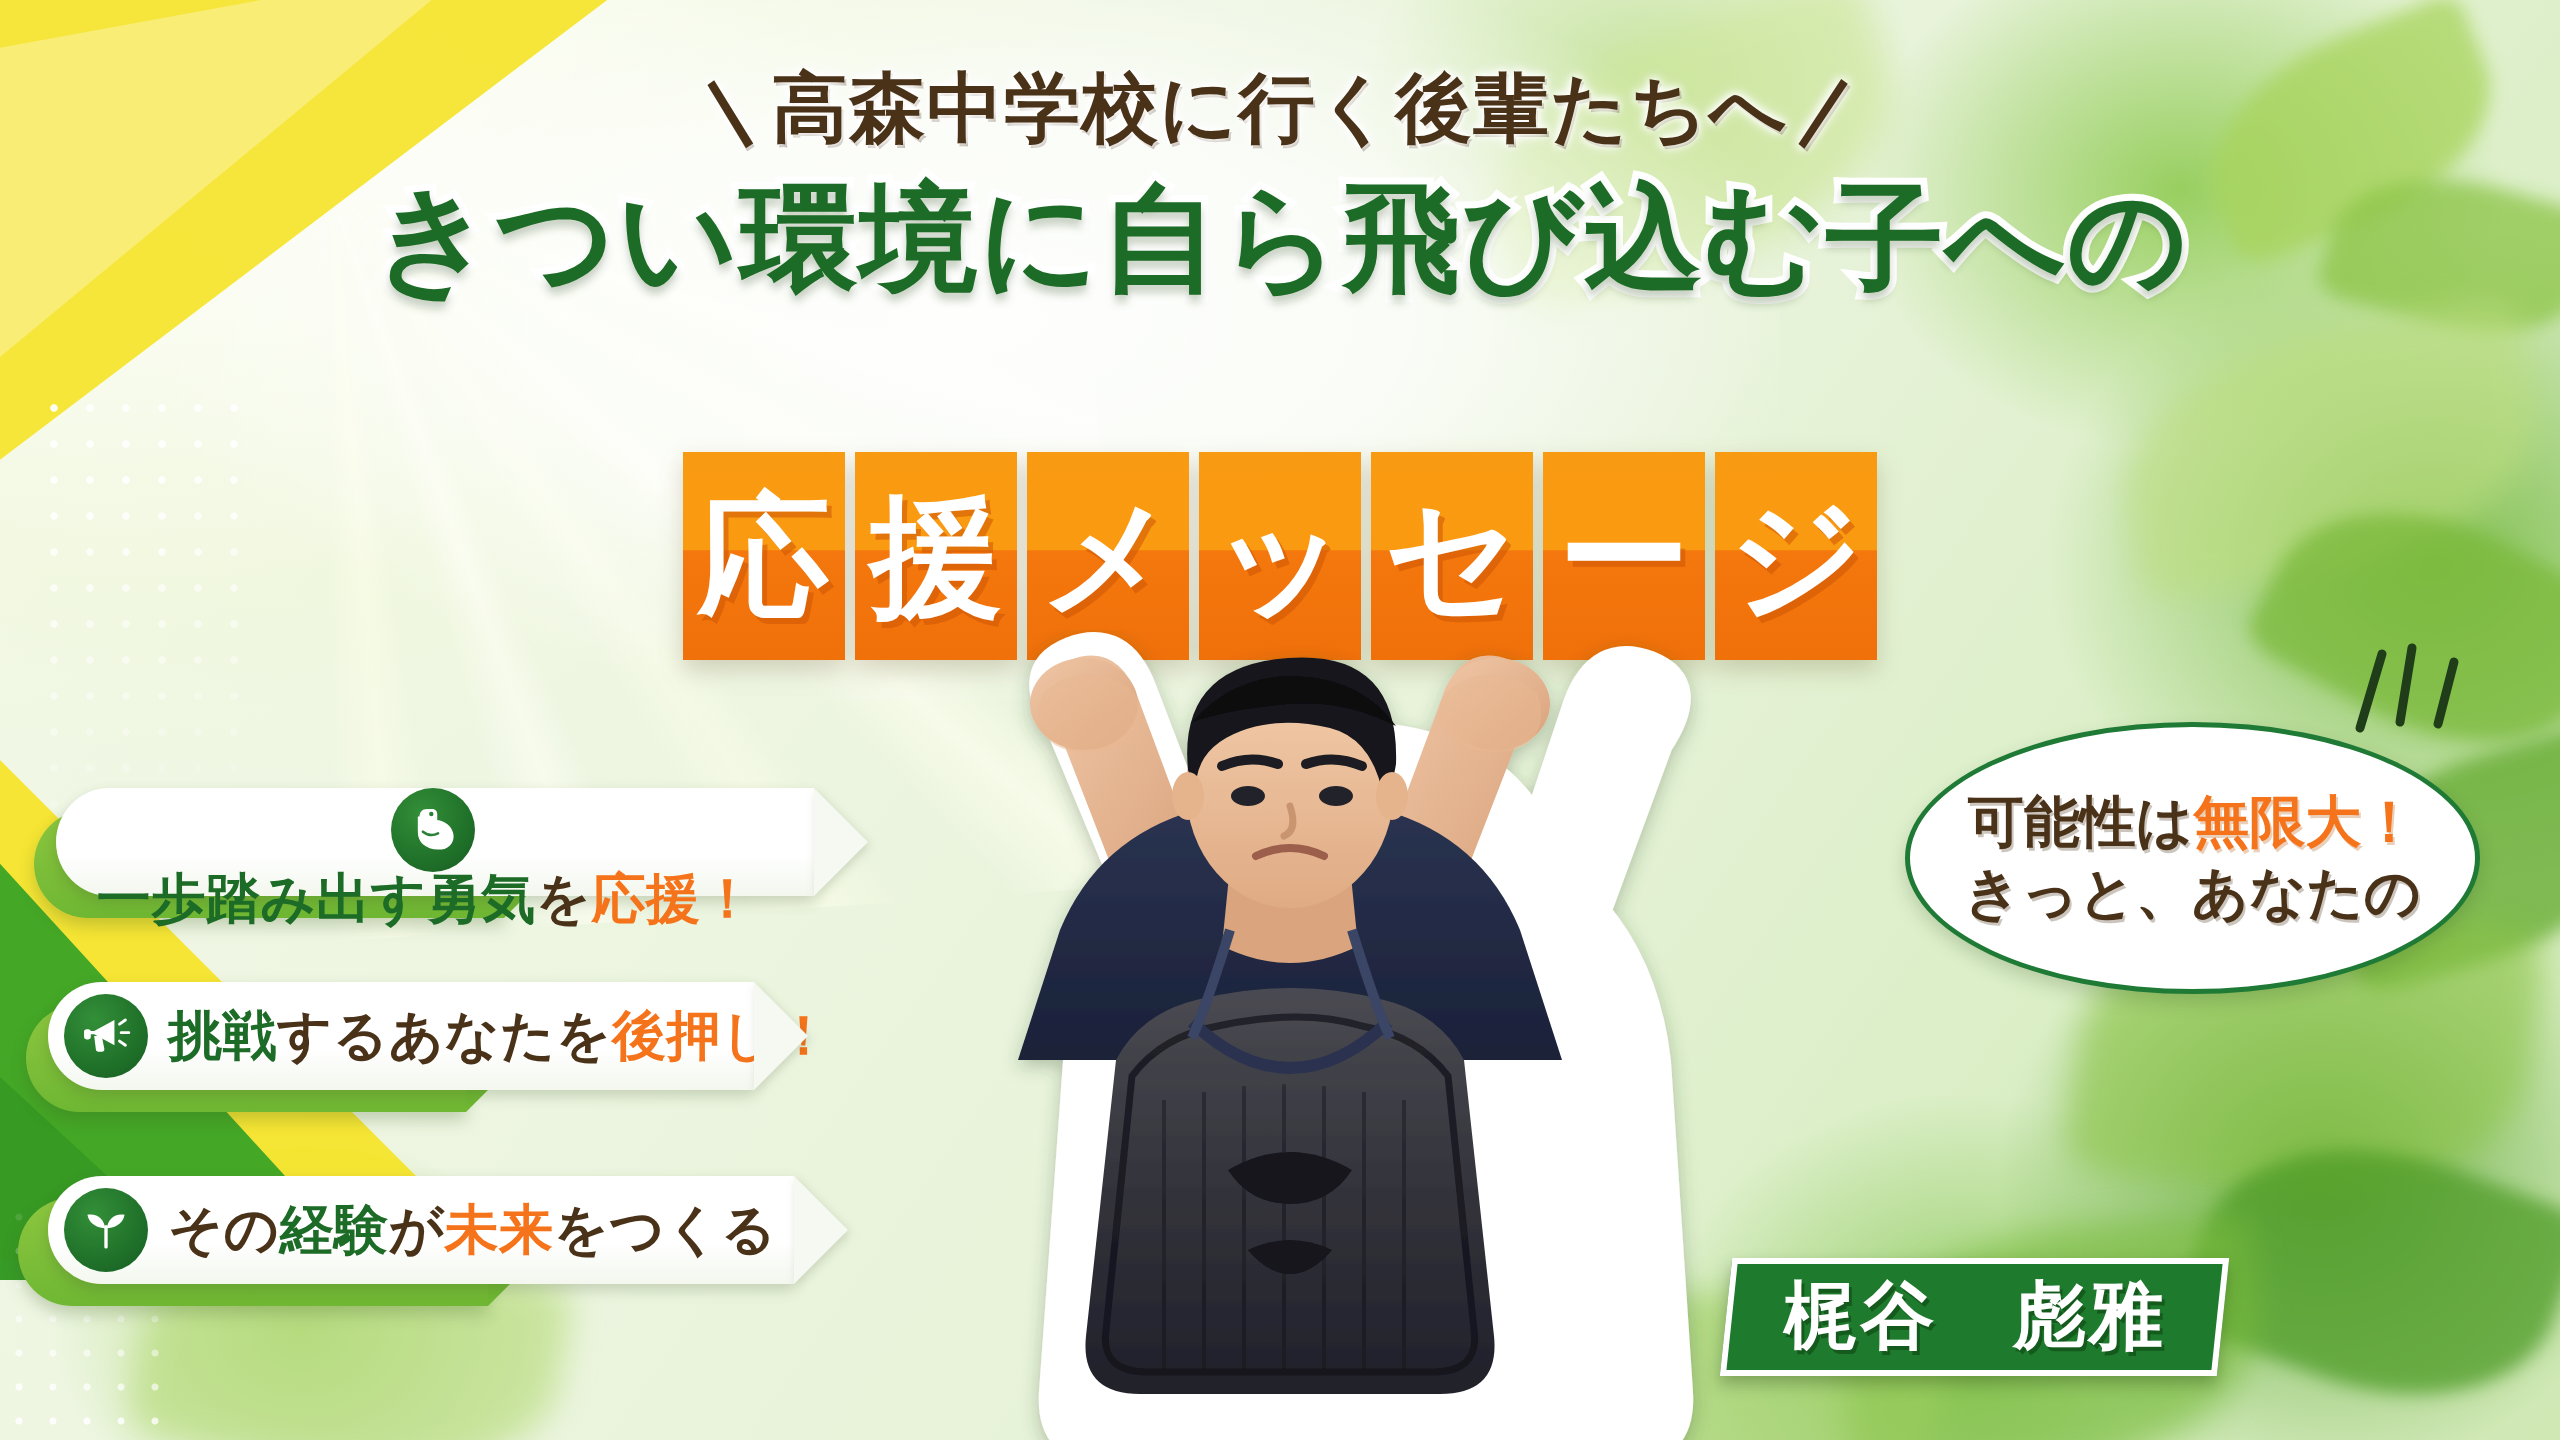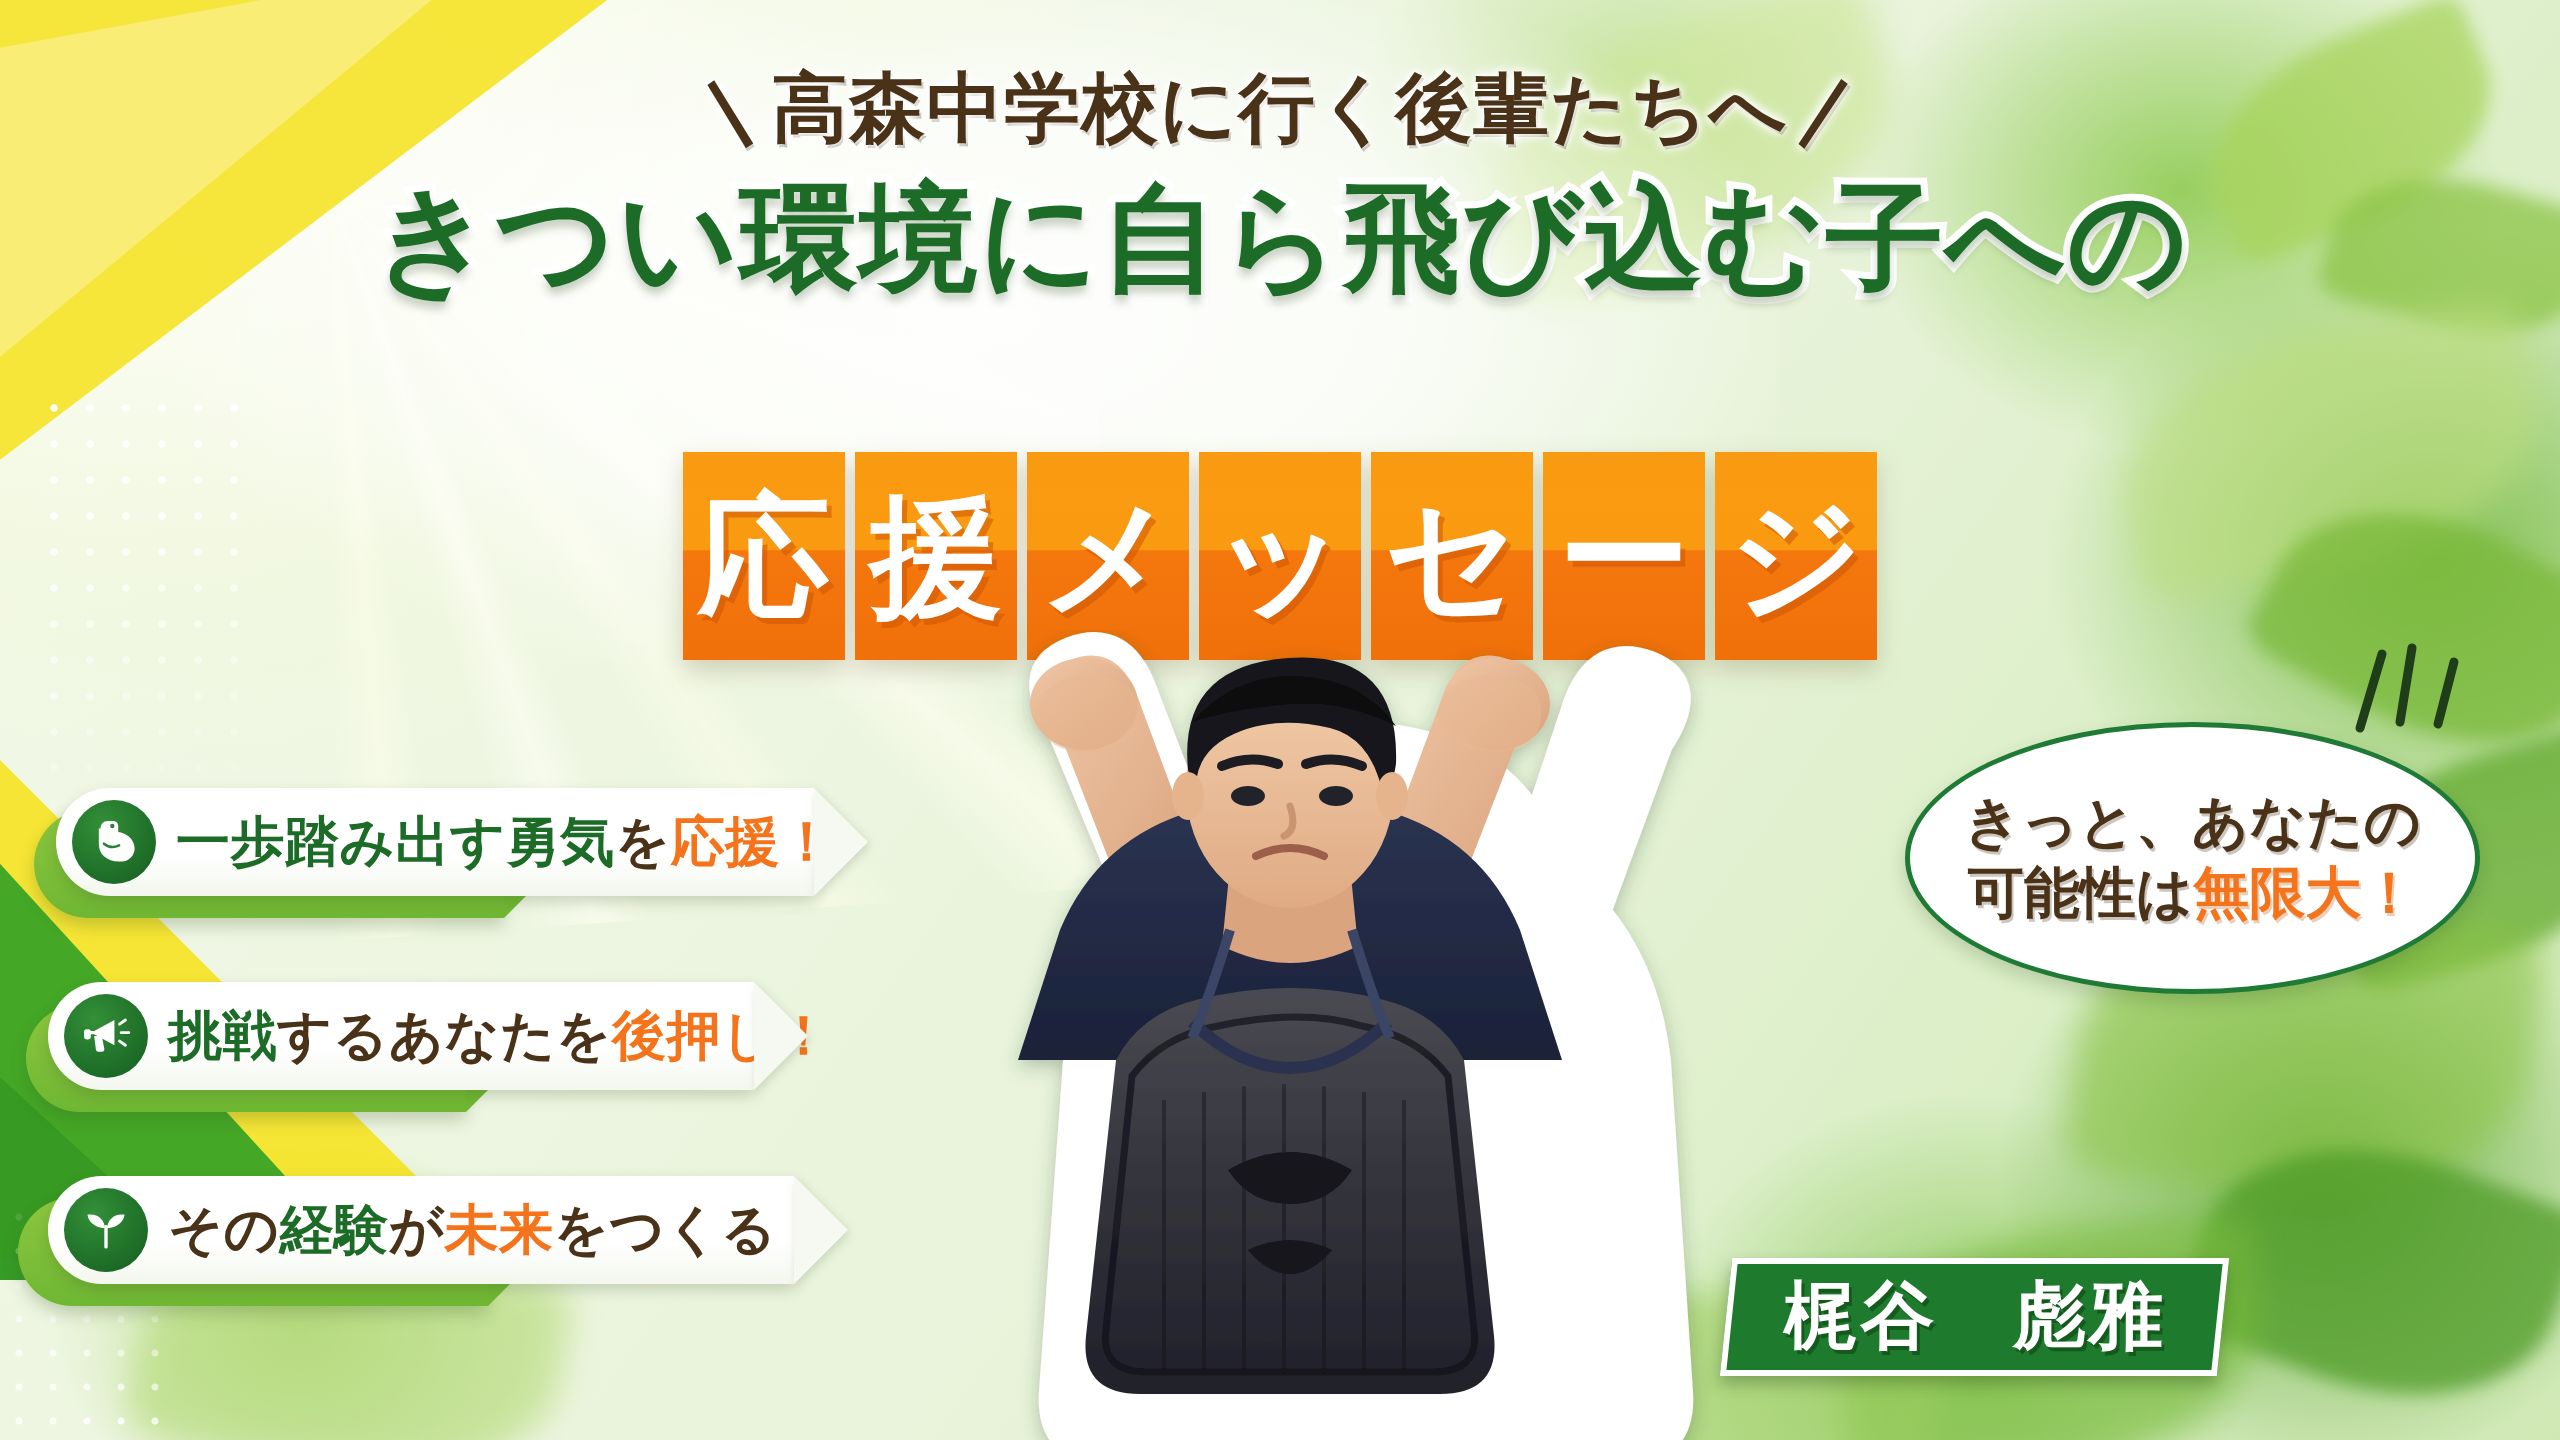--- a/index.html
+++ b/index.html
@@ -360,21 +360,21 @@
       <path d="M468 540 q62 -36 124 0 q-22 34 -62 34 q-40 0 -62 -34z" fill="#15151d"></path>
       <path d="M488 620 q42 -20 84 0 q-20 24 -42 24 q-22 0 -42 -24z" fill="#15151d"></path>
 
       <path d="M432 392 q48 46 98 46 q50 0 98 -46" stroke="#2a3350" stroke-width="12" fill="none"></path>
       <path d="M470 300 q-22 72 -38 108" stroke="#3a4566" stroke-width="10" fill="none"></path>
       <path d="M592 300 q22 72 38 108" stroke="#3a4566" stroke-width="10" fill="none"></path>
     </g>
   </svg>
 
   <div class="ribbon-shade" style="left:34px;top:810px;width:470px;"></div>
-  <div class="ribbon" style="left:56px;top:788px;width:742px;">
+  <div class="ribbon" style="left:56px;top:788px;width:742px;flex-direction:column;">
     <div class="r-icon">
       <svg width="54" height="54" viewBox="0 0 64 64" fill="#ffffff">
         <path d="M16 16c0-5 3-9 9-9h6c4 0 6 3 6 6v7c9 1 17 7 19 16 2 8-3 18-14 19-9 1-16-1-22-6-4-4-6-9-6-15V16z"></path>
         <circle cx="30" cy="13" r="2.6" fill="#2a8036"></circle>
         <path d="M20 34c5 4 12 5 18 2" stroke="#2a8036" stroke-width="3" fill="none" stroke-linecap="round"></path>
       </svg>
     </div>
     <div class="r-text">
       <span class="g">一歩踏み出す</span><span class="g">勇気</span><span class="br">を</span><span class="or">応援！</span>
     </div>
@@ -408,24 +408,24 @@
         <path d="M31 30C24 30 12 26 10 14c12-2 20 6 21 16z"></path>
         <path d="M33 30c7 0 19-4 21-16-12-2-20 6-21 16z"></path>
       </svg>
     </div>
     <div class="r-text">
       <span class="br">その</span><span class="g">経験</span><span class="br">が</span><span class="or">未来</span><span class="br">をつくる！</span>
     </div>
   </div>
 
   <div class="bubble">
-    <div class="bubble-line">きっと、あなたの</div>
     <div class="bubble-line">
       <span>可能性は</span><span class="or">無限大！</span>
     </div>
+    <div class="bubble-line">きっと、あなたの</div>
   </div>
   <svg class="spark" viewBox="0 0 130 110">
     <g stroke="#1f3d18" stroke-width="9" stroke-linecap="round">
       <path d="M18 92 L40 18"></path>
       <path d="M58 86 L70 12"></path>
       <path d="M96 88 L112 26"></path>
     </g>
   </svg>
 
   <div class="nameplate">

